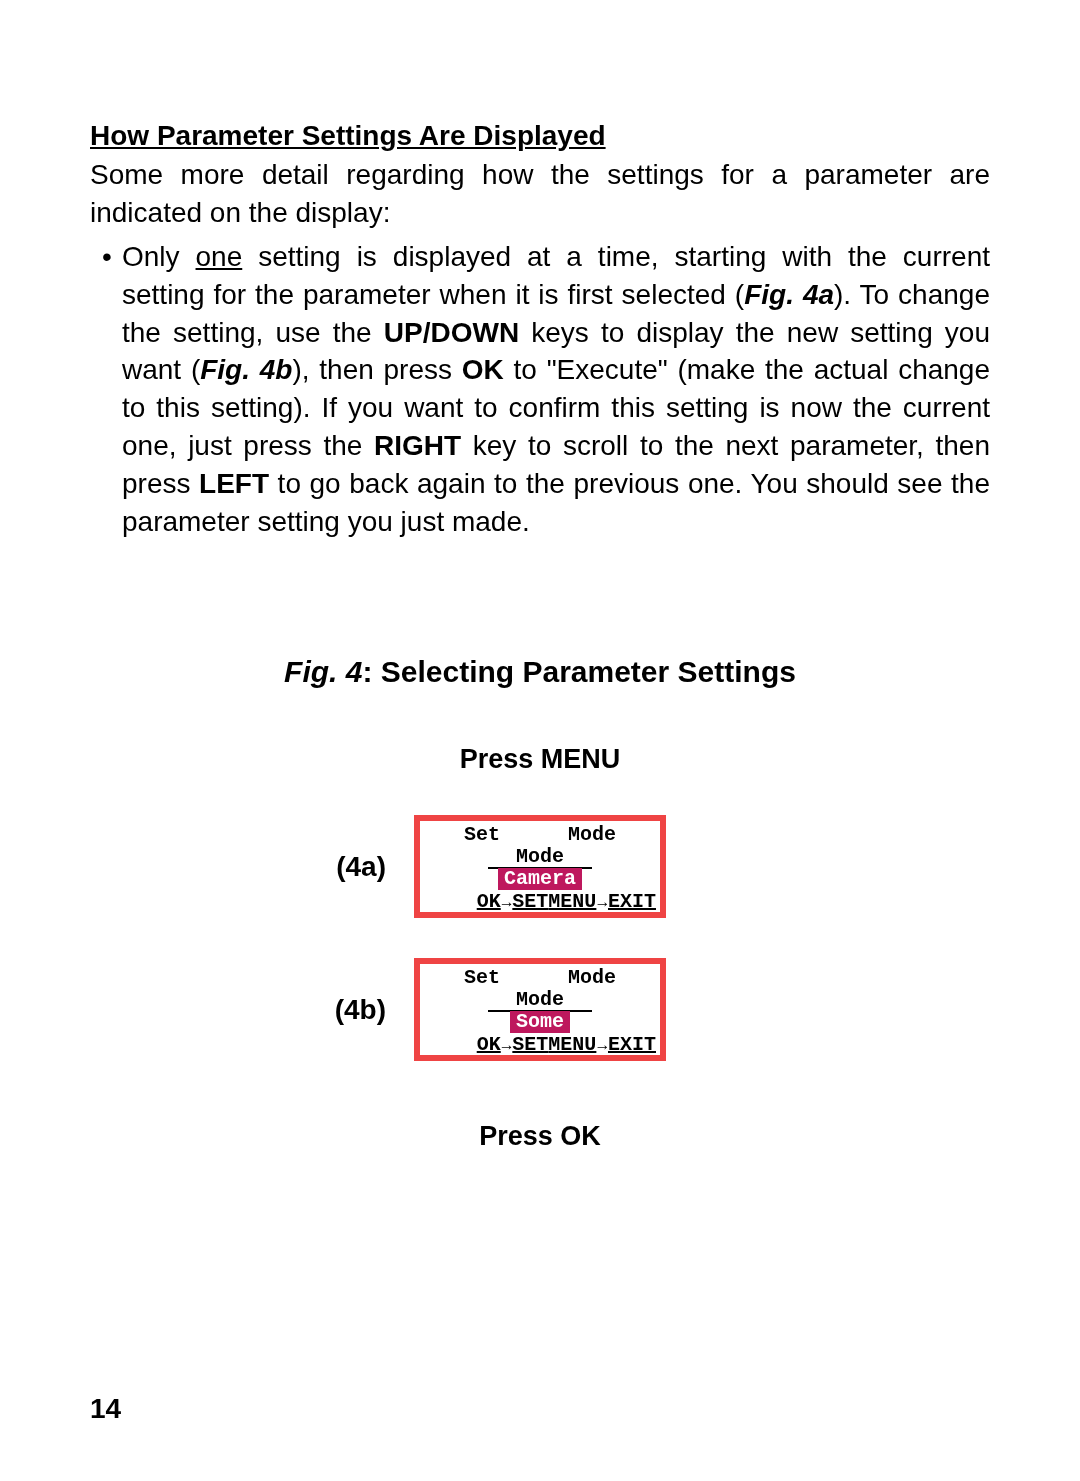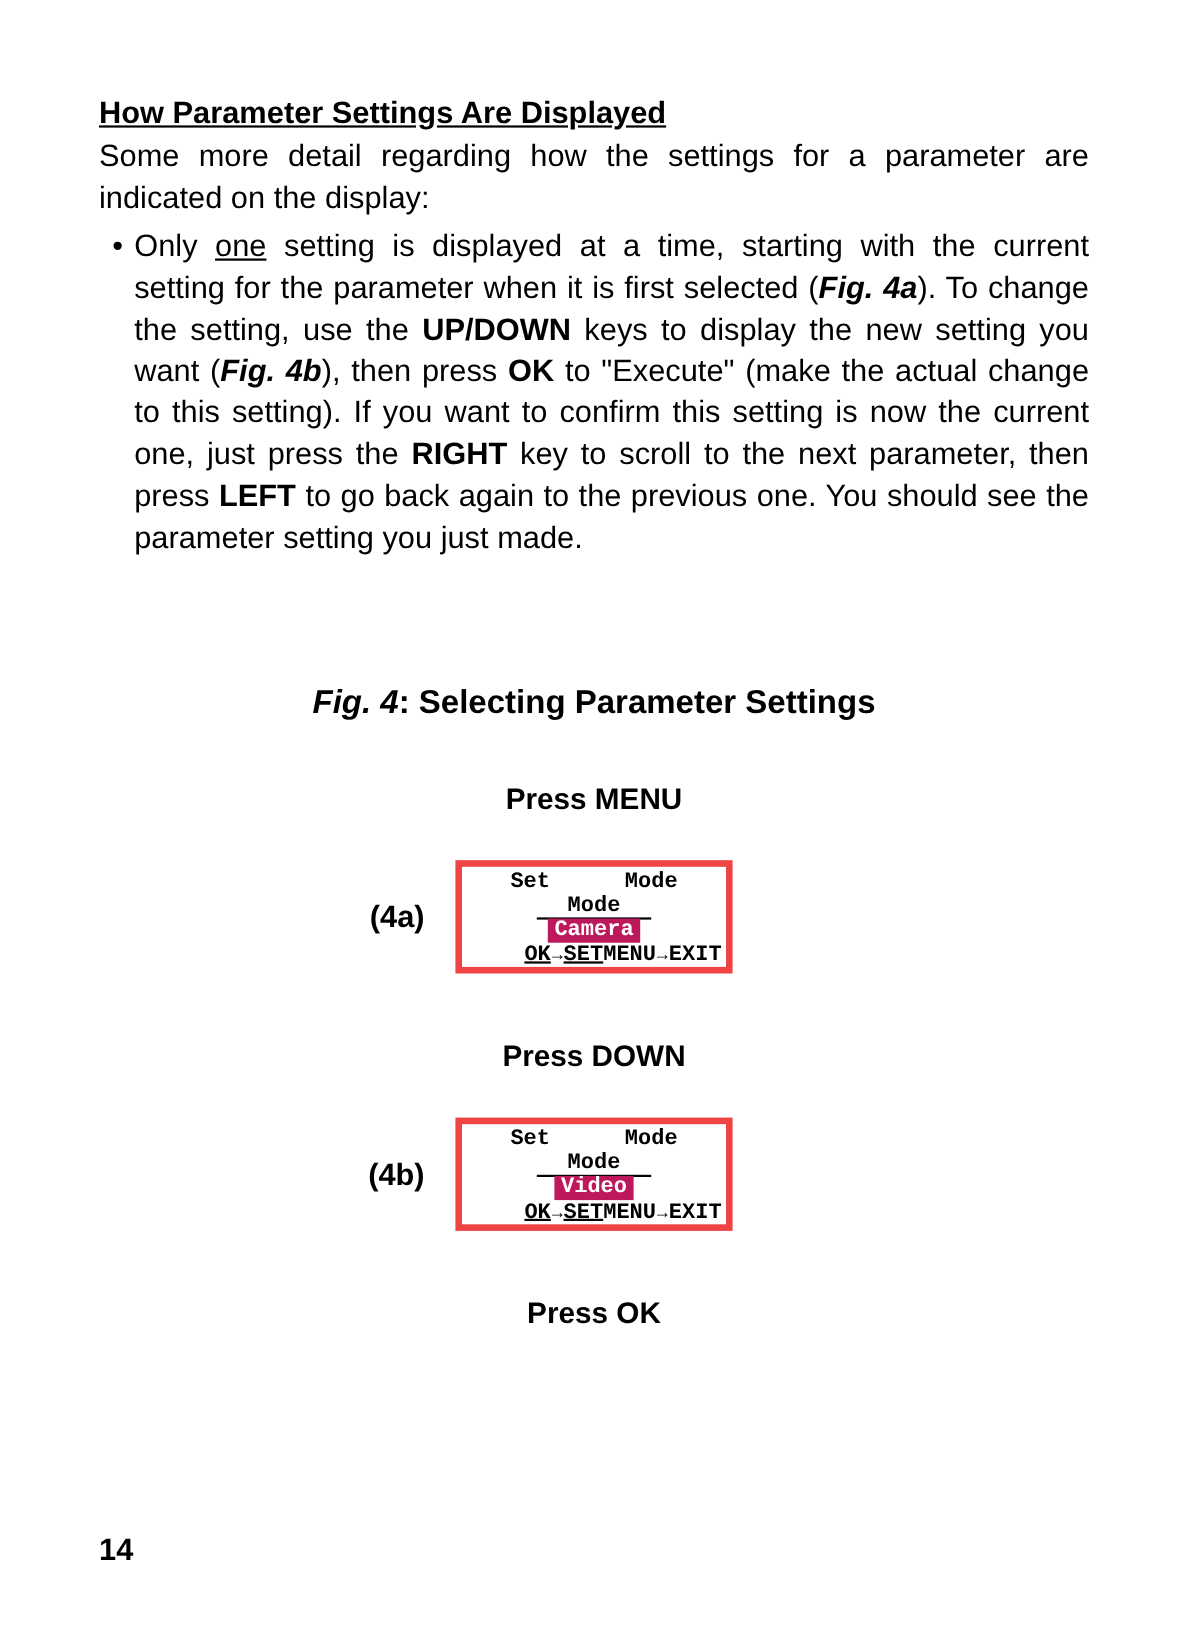--- a/index.html
+++ b/index.html
@@ -7,21 +7,21 @@
     padding: 0;
     background: #fff;
     font-family: "Myriad Pro", "Segoe UI", Arial, sans-serif;
     color: #000;
     width: 1080px;
     height: 1481px;
     box-sizing: border-box;
     position: relative;
   }
   .page {
-    padding: 85px 90px 0 90px;
+    padding: 118px 90px 0 90px;
   }
   .heading {
     font-weight: 700;
     text-decoration: underline;
     font-size: 28px;
     line-height: 1.3;
   }
   .intro {
     font-size: 28px;
     line-height: 1.35;
@@ -117,20 +117,21 @@
   .lcd .footer {
     display: flex;
     justify-content: flex-end;
     padding: 2px 4px 0 4px;
     align-items: flex-end;
   }
   .lcd .footer .ok {
     text-decoration: underline;
   }
   .lcd .footer .menu {
+    text-decoration: underline;
   }
   .arrow {
     display: inline-block;
     font-size: 16px;
     padding: 0 1px;
   }
   .pagenum {
     position: absolute;
     left: 90px;
     bottom: 56px;
@@ -168,31 +169,30 @@
       <div class="sub-under"><span>Mode</span></div>
       <div class="inverted-wrap"><span class="inverted">Camera</span></div>
       <div class="footer">
         <span class="ok"><span>OK</span><span class="arrow">→</span><span>SET</span></span>
         <span class="menu"><span>MENU</span><span class="arrow">→</span><span>EXIT</span></span>
       </div>
     </div>
     <div class="balance lcd-label"></div>
   </div>
 
-  <div class="step-label" style="margin-top:60px">Press DOWN</div>
 
   <div class="lcd-row">
     <div class="lcd-label">(4b)</div>
     <div class="lcd">
       <div class="topline">
         <span>Set</span>
         <span>Mode</span>
       </div>
       <div class="sub-under"><span>Mode</span></div>
-      <div class="inverted-wrap"><span class="inverted">Video</span></div>
+      <div class="inverted-wrap"><span class="inverted">Some</span></div>
       <div class="footer">
         <span class="ok"><span>OK</span><span class="arrow">→</span><span>SET</span></span>
         <span class="menu"><span>MENU</span><span class="arrow">→</span><span>EXIT</span></span>
       </div>
     </div>
     <div class="balance lcd-label"></div>
   </div>
 
   <div class="step-label" style="margin-top:60px">Press OK</div>
 </div>

